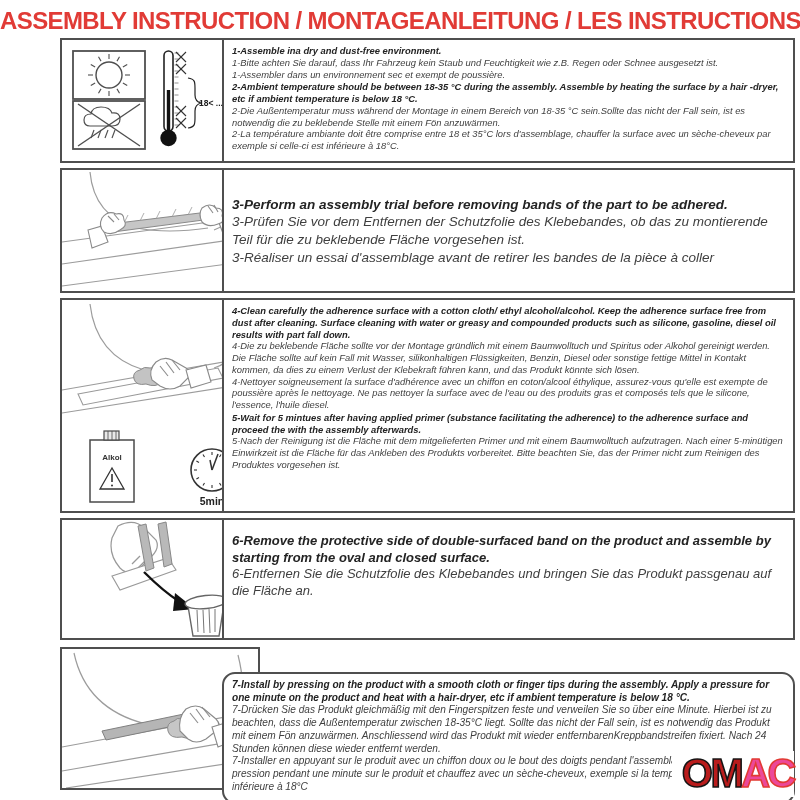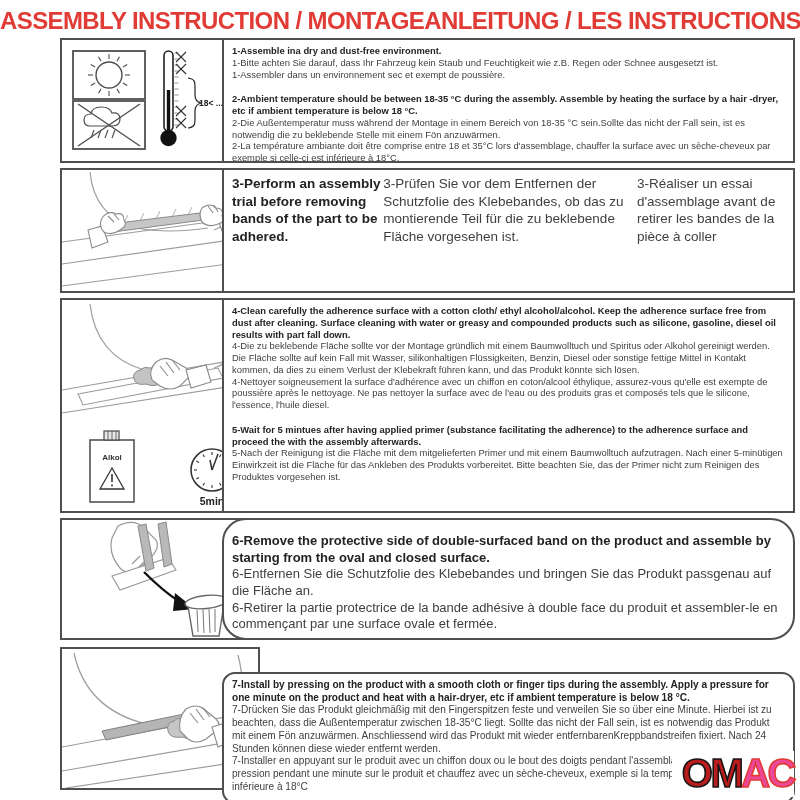--- a/index.html
+++ b/index.html
@@ -14,38 +14,38 @@
 
   .icon-box {
     position:absolute; left:15px; width:200px;
     border:2px solid #4f4f4f; background:#fff;margin-left:45px;
   }
   .text-box {
     position:absolute; left:222px; width:573px;
     border:2px solid #4f4f4f; background:#fff;
     padding:5px 9px 4px 8px; color:#3f3f3f;
   }
-  .text-box p { margin:0; }
+  .text-box p { margin:0;font-style:italic; }
   .text-box p.pb { font-weight:bold; color:#232323; }
-  .text-box p.pb:not(:first-child) { margin-top:13px; }
+  .text-box p.pb:not(:first-child) { margin-top:1px; }
 
   
   .r1  { top:38px;  height:125px; }
   .r2  { top:168px; height:125px; }
   .r3  { top:298px; height:215px; }
   .r4  { top:518px; height:122px; }
   .r5t { top:672px; height:132px;border-radius:13px; }
   .r5i { top:647px; height:143px; }
 
   
   .fs-s { font-size:9.4px;  line-height:1.25; }
   .fs-m { font-size:10.1px; line-height:1.26; }
   .fs-l  { font-size:13.5px; line-height:1.3; }
-  .fs-l4 { font-size:13px;   line-height:1.28; padding-top:13px;border-radius:24px; }
-  .center-v { display:flex; flex-direction:row; justify-content:center; }
+  .fs-l4 { font-size:13px;   line-height:1.28; padding-top:13px; }
+  .center-v { display:flex; flex-direction:column; justify-content:center; }
 
   .icon-box svg { display:block; width:100%; height:100%; }
   svg text { font-family:"Liberation Sans",sans-serif; }
 
   .logo {
     position:absolute; top:751px; right:6px; height:46px;
     background:#fff; padding-left:10px;
     font-weight:bold; font-size:40px; line-height:44px;
     letter-spacing:-2.5px; -webkit-text-stroke:1.6px; white-space:nowrap;
   }
@@ -247,21 +247,20 @@
           <line x1="147" y1="89" x2="148" y2="113"></line>
             <line x1="153" y1="89" x2="153" y2="112"></line>
         </g>
         <ellipse cx="144" cy="82" rx="21" ry="6.5" transform="rotate(-6 144 82)"></ellipse>
       </g>
     </svg>
   </div>
   <div class="text-box r4 fs-l4">
       <p class="pb">6-Remove the protective side of double-surfaced band on the product and assemble by starting from the oval and closed surface.</p>
       <p class="pr">6-Entfernen Sie die Schutzfolie des Klebebandes und bringen Sie das Produkt passgenau auf die Fläche an.</p>
-      <p class="pr">6-Retirer la partie protectrice de la bande adhésive à double face du produit et assembler-le en commençant par une surface ovale et fermée.</p>
     </div>
 
   <div class="icon-box r5i">
     <svg viewBox="0 0 196 139">
       <g stroke="#9c9c9c" fill="none" stroke-width="1.2">
         <path d="M12 4 Q24 60 84 75 Q118 82 158 75"></path>
         <path d="M176 6 Q184 38 178 58 Q175 70 160 74"></path>
         <path d="M0 98 L196 62"></path>
           <path d="M0 122 L196 88"></path>
           <path d="M4 139 L196 110"></path>

